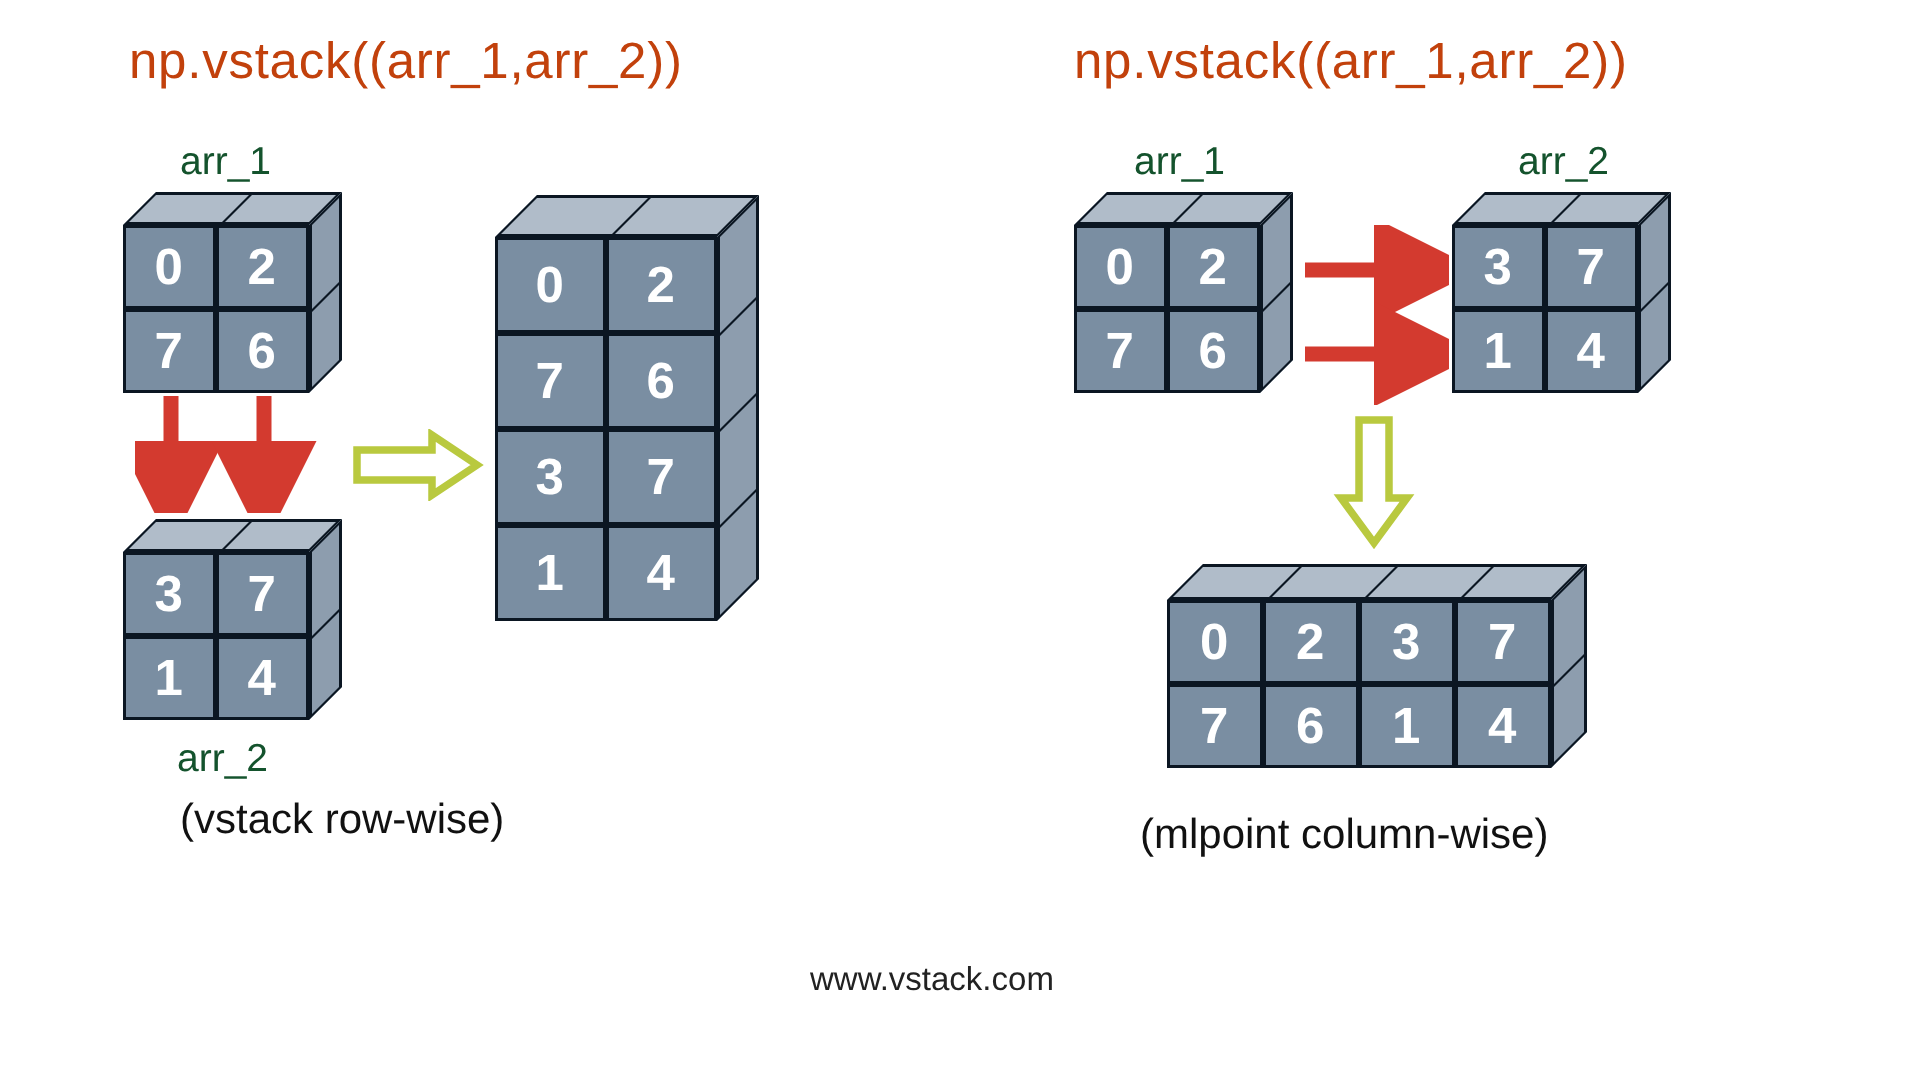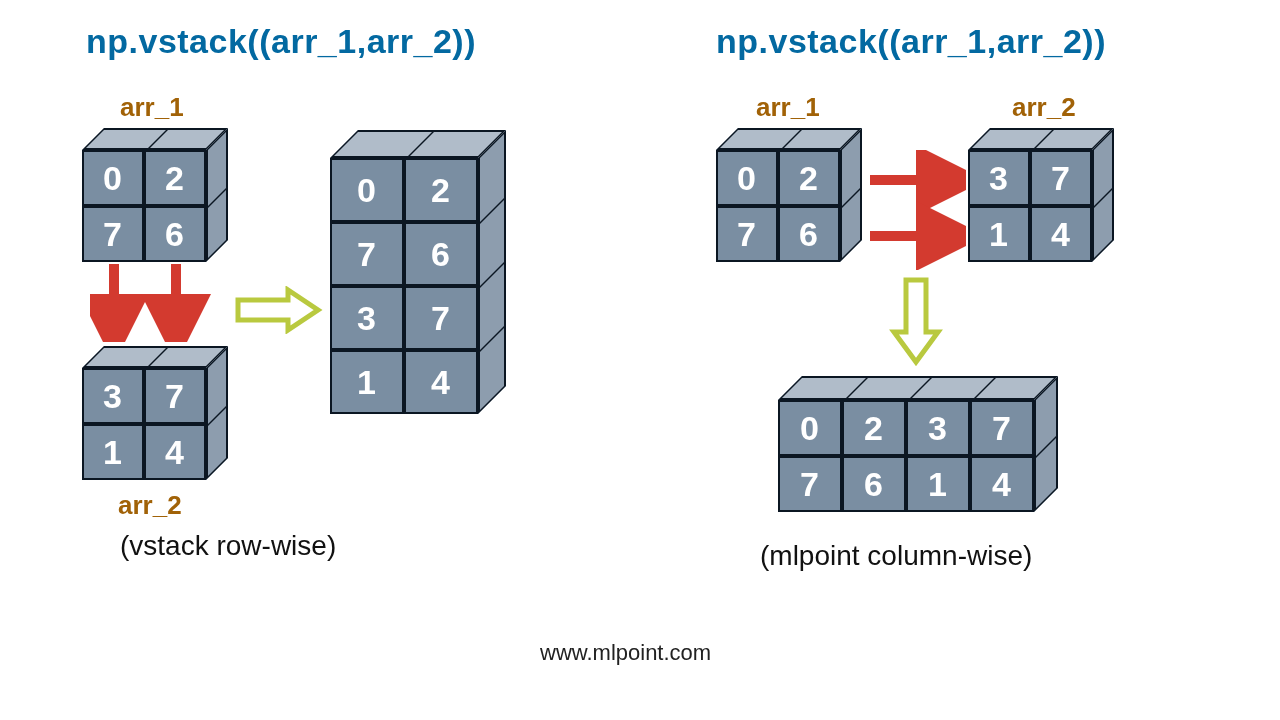--- a/index.html
+++ b/index.html
@@ -8,29 +8,29 @@
     width: 1280px;
     height: 720px;
     background: #fff;
     font-family: "Helvetica Neue", Arial, sans-serif;
     position: relative;
     overflow: hidden;
   }
   .title {
     position: absolute;
     font-size: 34px;
-    font-weight: 700;
+    font-weight: 400;
     letter-spacing: 0.5px;
-    color: #0369a1;
+    color: #c2410c;
   }
   .label {
     position: absolute;
     font-size: 26px;
-    font-weight: 700;
-    color: #a16207;
+    font-weight: 400;
+    color: #14532d;
   }
   .caption {
     position: absolute;
     font-size: 28px;
     font-weight: 500;
     color: #111;
   }
   .footer {
     position: absolute;
     font-size: 22px;
@@ -243,13 +243,13 @@
     <div class="cell" style="background:#7a8ea2;">7</div>
     <div class="cell" style="background:#7a8ea2;">7</div>
     <div class="cell" style="background:#7a8ea2;">6</div>
     <div class="cell" style="background:#7a8ea2;">1</div>
     <div class="cell" style="background:#7a8ea2;">4</div>
   </div>
 </div>
 
 <div class="caption" style="left:760px; top:540px;">(mlpoint column-wise)</div>
 
-<div class="footer" style="left:540px; top:640px;">www.mlpoint.com</div>
+<div class="footer" style="left:540px; top:640px;">www.vstack.com</div>
 
 </body></html>

